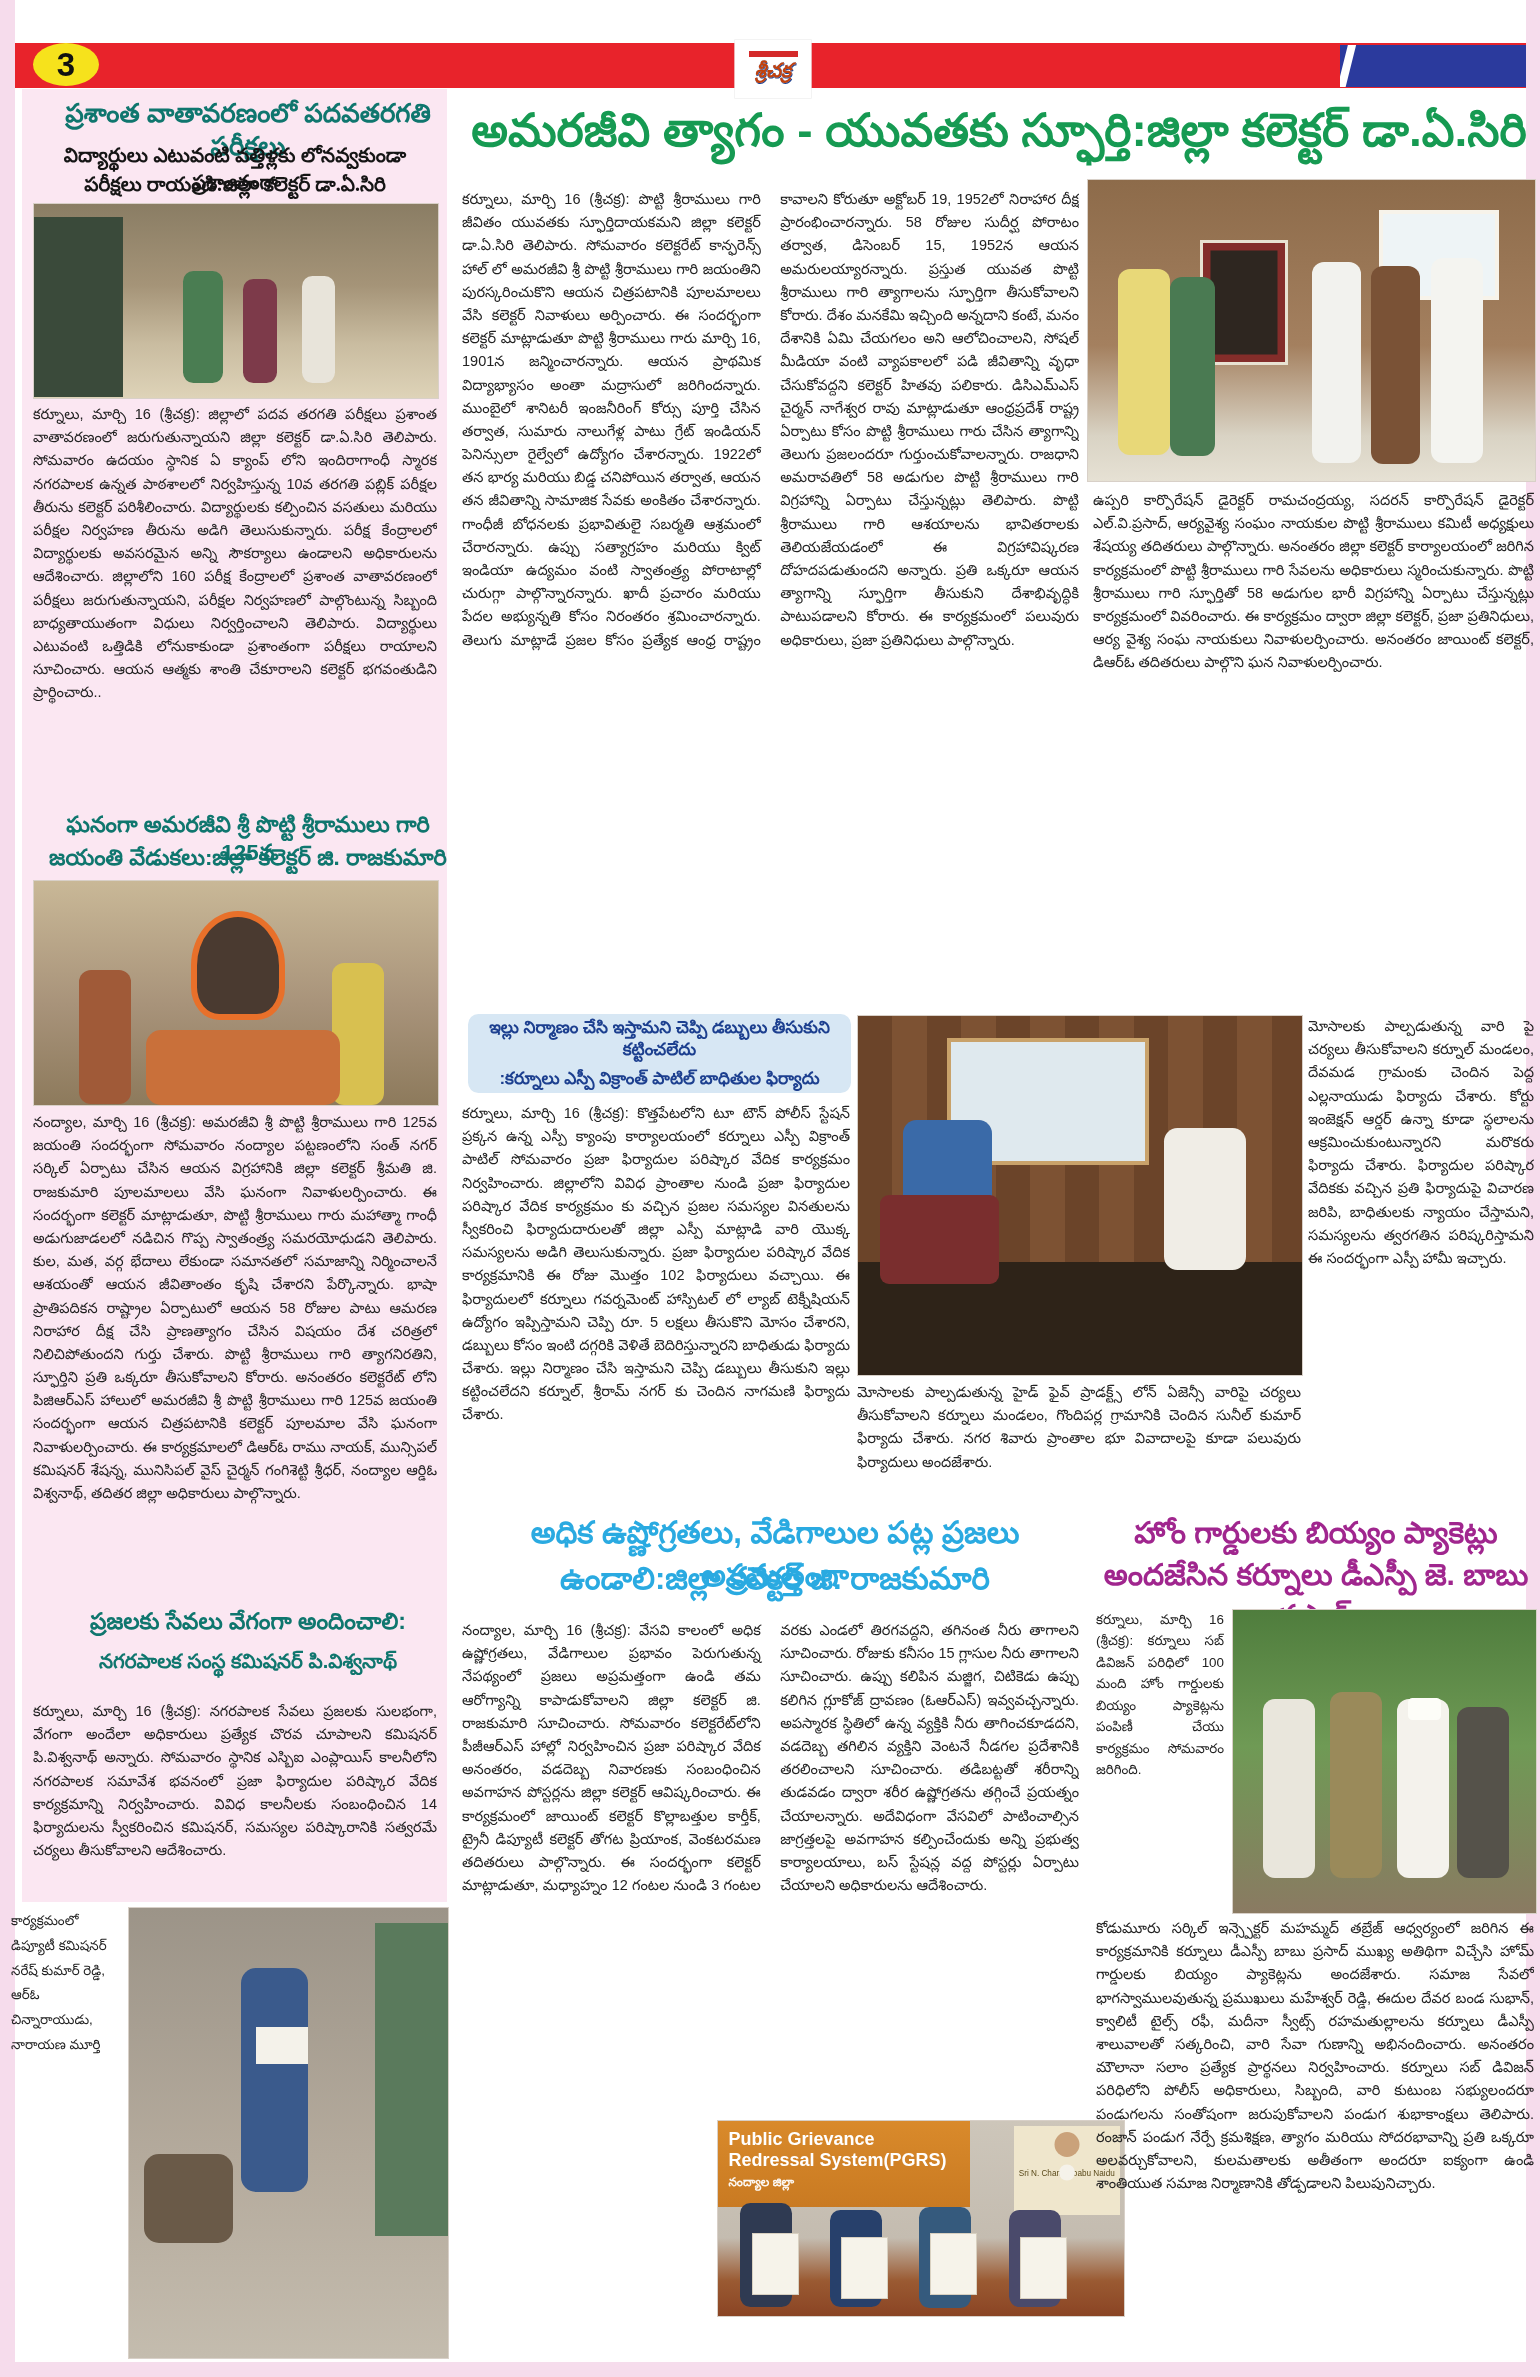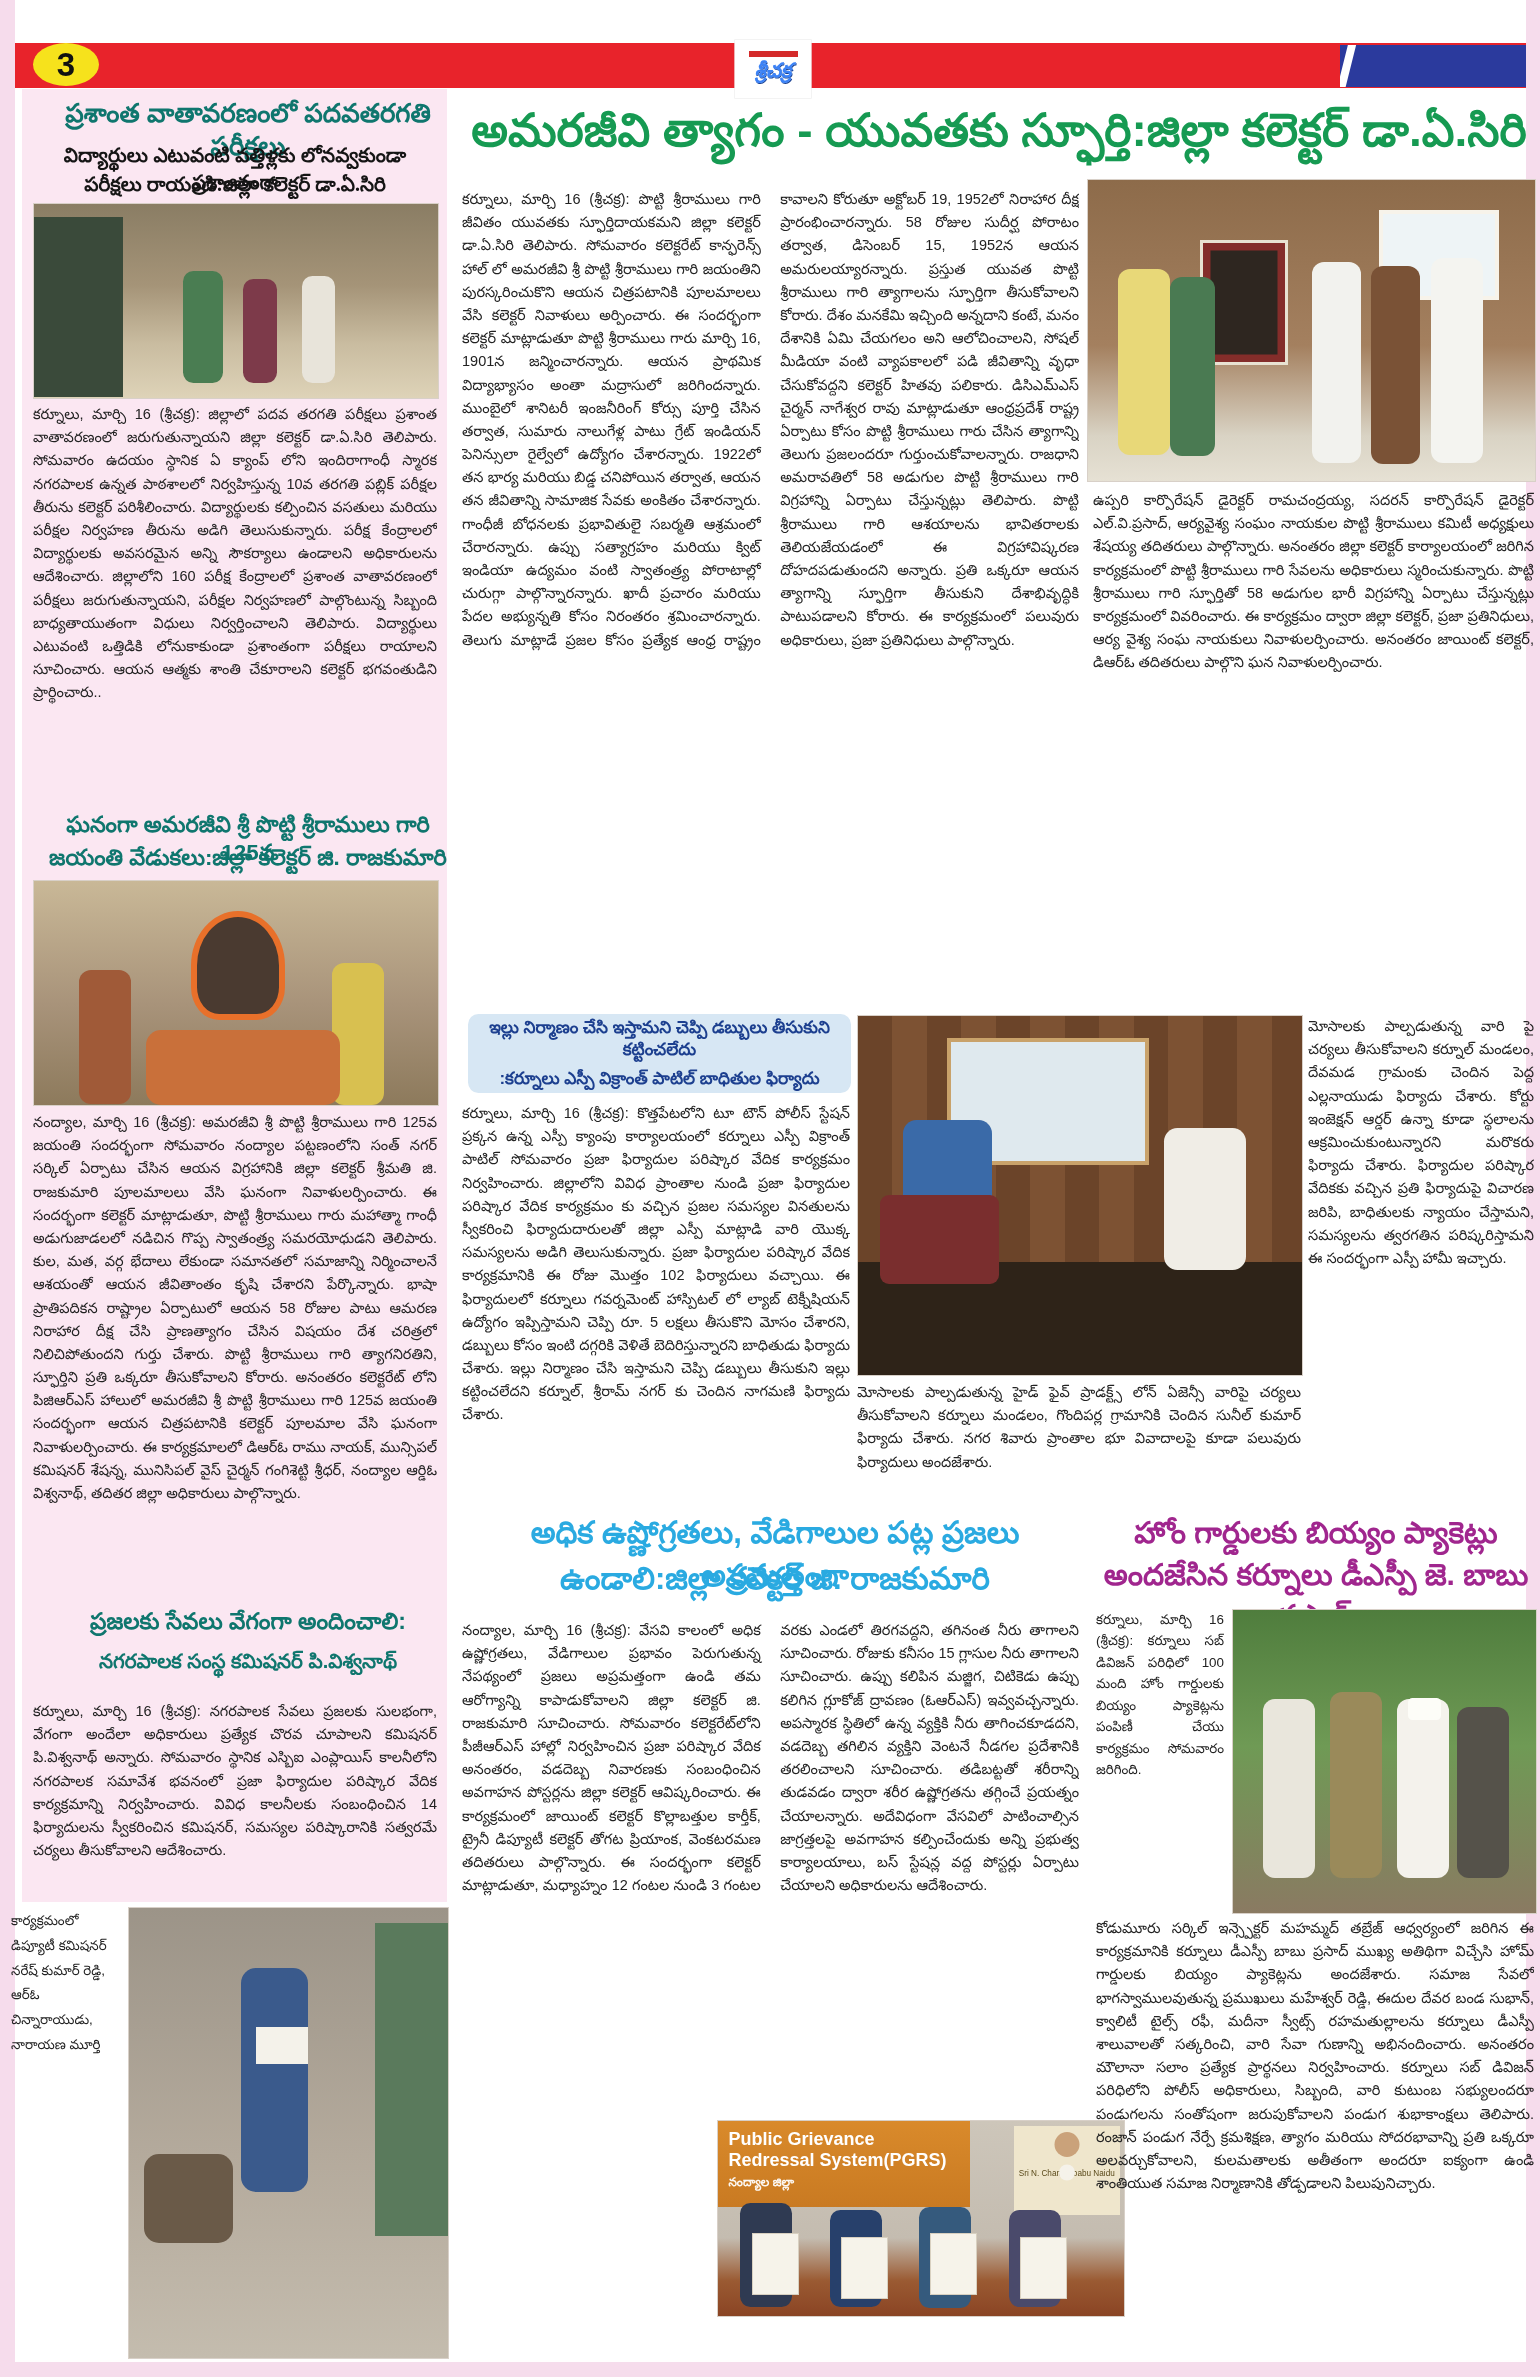--- a/index.html
+++ b/index.html
@@ -8,21 +8,21 @@
   .abs{position:absolute;}
   .edge{background:#f6dcec;}
   
   .header-bar{left:15px;top:43px;width:1511px;height:45px;background:#e8232b;}
   .pagenum{left:33px;top:43px;width:66px;height:43px;background:#f6e21c;border-radius:50%;
            display:flex;align-items:center;justify-content:center;
            font-size:33px;font-weight:800;color:#111;}
   .logo-box{left:735px;top:40px;width:76px;height:58px;background:#ffffff;
             display:flex;flex-direction:column;align-items:center;justify-content:center;box-shadow:0 0 0 0.7px #eee;}
   .logo-tag{width:49px;height:5.2px;background:#d42a2a;margin-bottom:2.2px;}
-  .logo-word{font-size:20px;font-weight:800;font-style:italic;color:#3b82f6;
+  .logo-word{font-size:20px;font-weight:800;font-style:italic;color:#c2410c;
              text-shadow:0 0 0.7px #9cc3ff,0.7px 0.7px 0 #123a8c;}
   .date-box{left:1340px;top:45px;width:186px;height:42px;background:#2b3a9d;overflow:hidden;}
   .date-box::before{content:"";position:absolute;left:1.5px;top:-6px;width:7.5px;height:60px;
                     background:#ffffff;transform:rotate(14deg);}
   .date-text{position:absolute;left:15px;top:0;width:168px;height:42px;display:flex;align-items:center;
              justify-content:center;color:#fff;font-size:20px;font-weight:700;margin-top:48px;}
   
   .pink-panel{left:22.4px;top:89px;width:425px;height:1813px;background:#fbe7f2;}
   .lh{left:43px;width:410px;text-align:center;color:#0f766e;font-weight:800;line-height:1.25;}
   .lsub{left:30px;width:410px;text-align:center;color:#151515;font-weight:700;line-height:1.35;}

